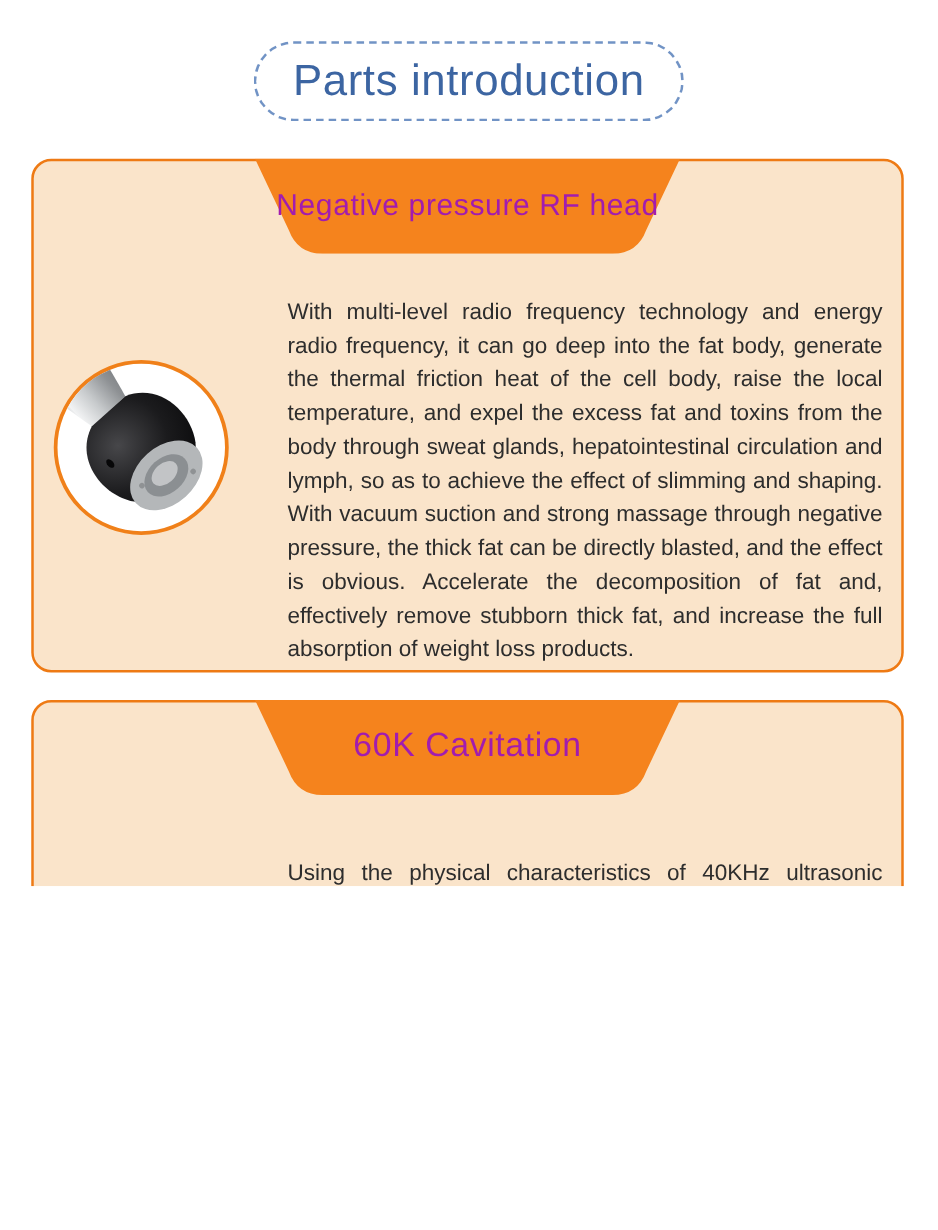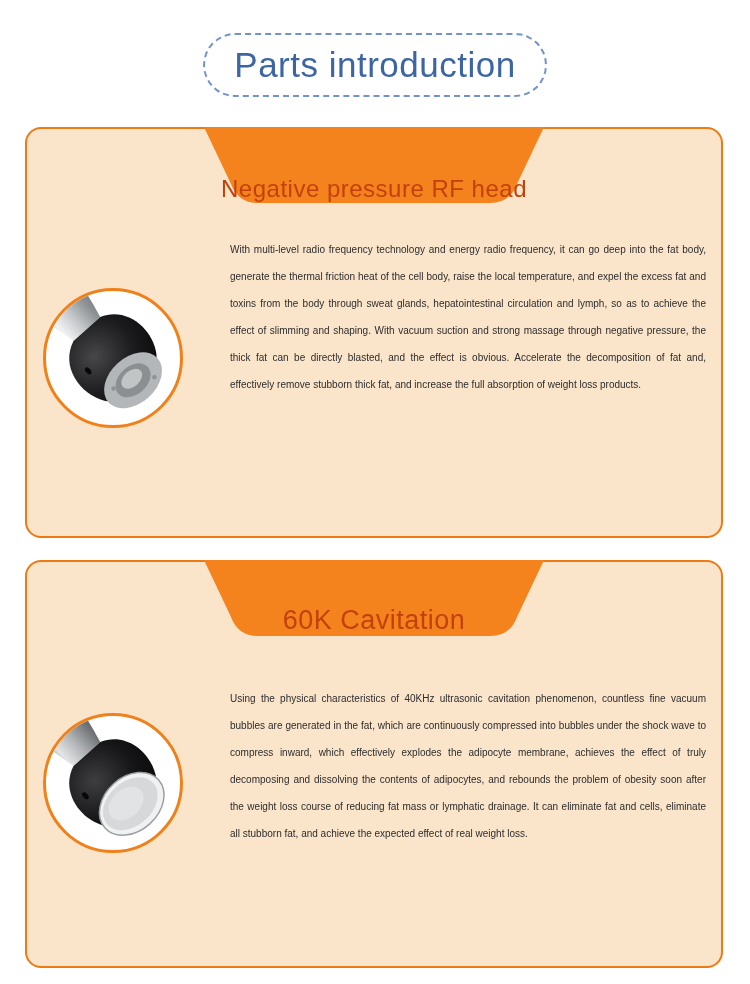--- a/index.html
+++ b/index.html
@@ -1,49 +1,49 @@
 <!DOCTYPE html>
 <html><head>
 <meta charset="utf-8">
 <style>
   html,body{margin:0;padding:0;background:#ffffff;}
-  .page{position:relative;width:750px;height:984px;background:#ffffff;overflow:hidden;
+  .page{position:relative;width:750px;height:709px;background:#ffffff;overflow:hidden;
         font-family:"Liberation Sans", sans-serif;}
 
   
   .title-pill{position:absolute;top:33px;left:50%;transform:translateX(-50%);
     width:340px;height:60px;border:2px dashed #7193C5;border-radius:34px;
     display:flex;align-items:center;justify-content:center;background:#ffffff;}
   .title-pill span{font-size:35px;color:#3C65A2;letter-spacing:0.5px;white-space:nowrap;}
 
   
   .card{position:absolute;left:25px;width:694px;background:#FAE4CA;
     border:2px solid #EE7A14;border-radius:16px;}
   .card-1{top:127px;height:407px;}
   .card-2{top:560px;height:404px;}
 
   
   .banner{position:absolute;top:-2px;left:50%;transform:translateX(-50%);
     width:340px;height:76px;}
   .banner svg{position:absolute;top:0;left:0;display:block;}
-  .banner-label{position:absolute;left:0;right:0;text-align:center;color:#c2410c;
-    white-space:nowrap;letter-spacing:0.5px;margin-top:24px;}
+  .banner-label{position:absolute;left:0;right:0;text-align:center;color:#a21caf;
+    white-space:nowrap;letter-spacing:0.5px;}
   .card-1 .banner-label{top:24px;font-size:24px;}
   .card-2 .banner-label{top:21px;font-size:27px;}
 
   
   .photo-circle{position:absolute;left:16px;width:134px;height:134px;border-radius:50%;
     background:#ffffff;border:3px solid #F08019;overflow:hidden;}
   .card-1 .photo-circle{top:159px;}
   .card-2 .photo-circle{top:151px;}
   .photo-circle svg{display:block;}
 
   
   .body-text{position:absolute;left:203px;width:476px;margin:0;
-    font-size:10px;line-height:27px;text-align:justify;color:#2D2D2D;}
+    font-size:18px;line-height:27px;text-align:justify;color:#2D2D2D;}
   .card-1 .body-text{top:107px;}
   .card-2 .body-text{top:123px;}
 </style>
 </head>
 <body>
 
 <div class="page">
 
   <div class="title-pill">
     <span>Parts introduction</span>

